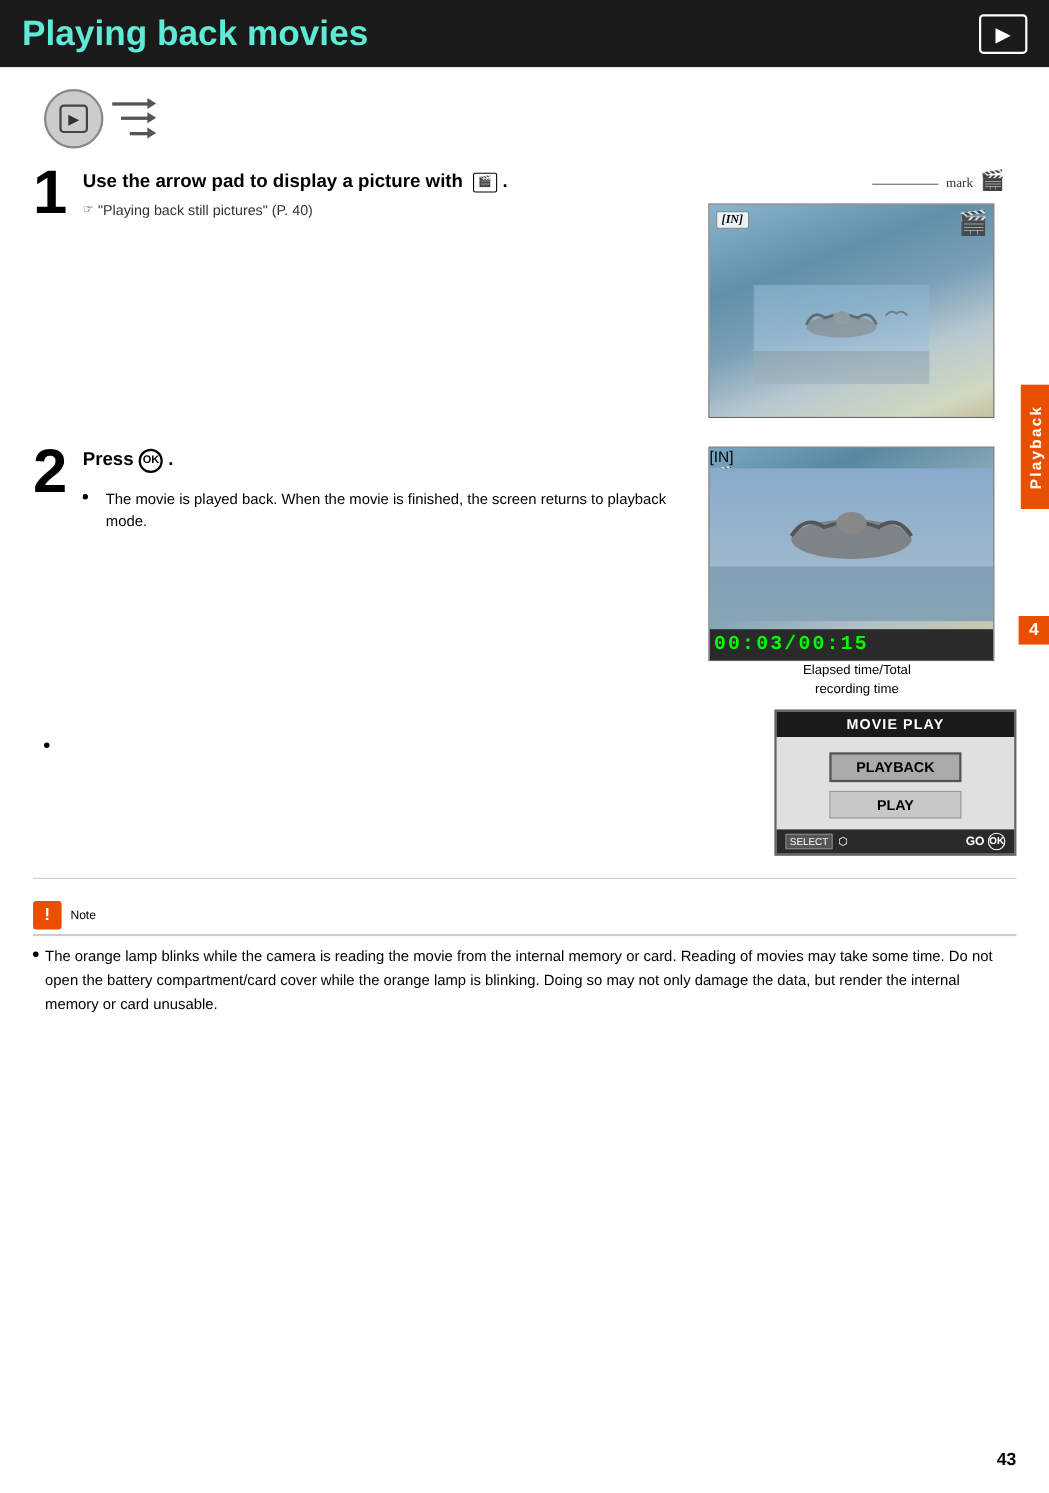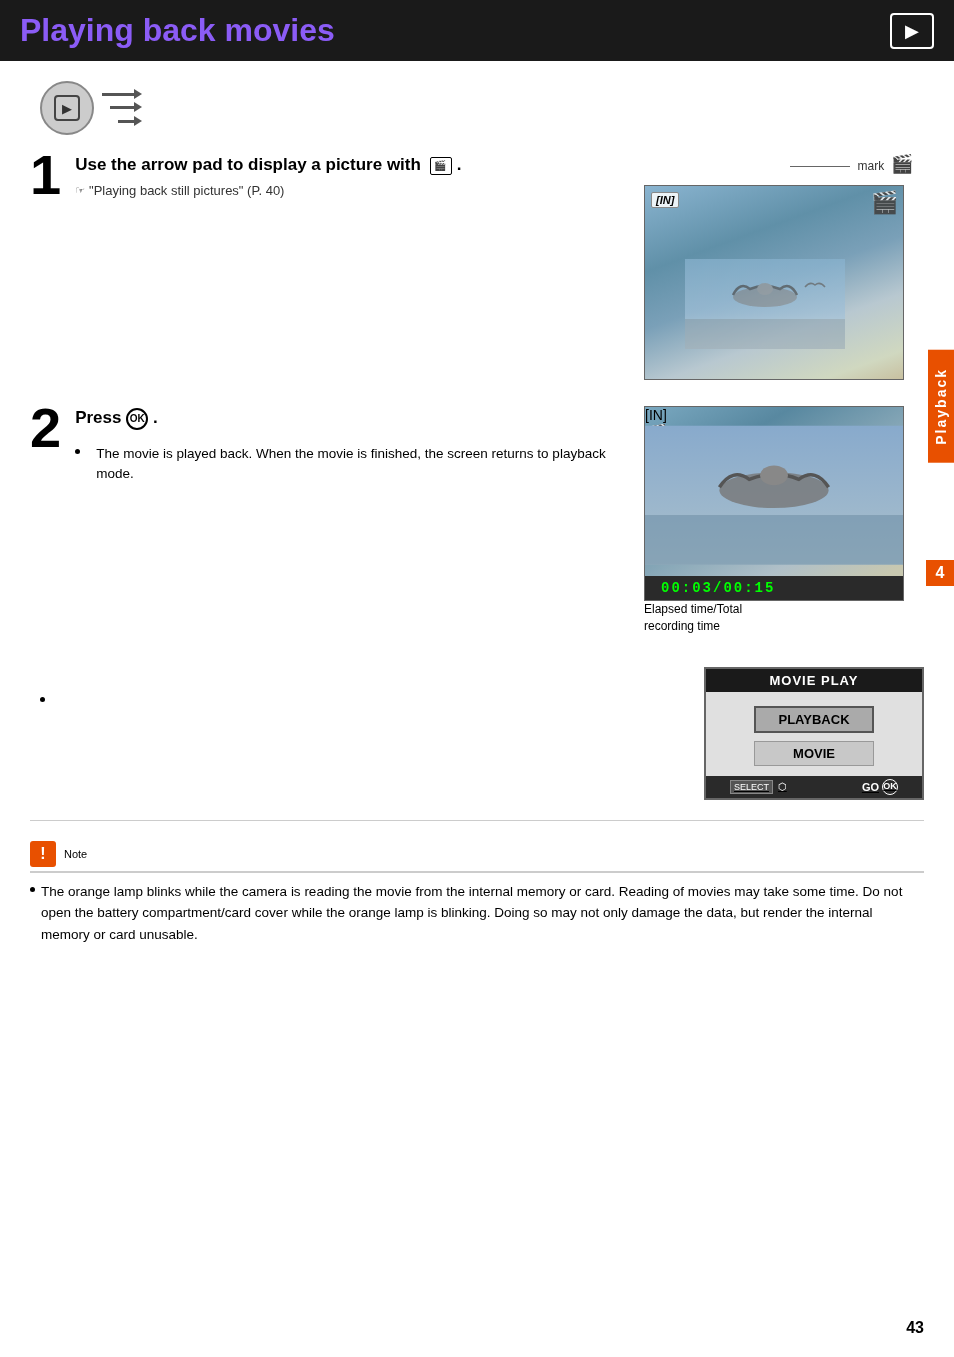--- a/index.html
+++ b/index.html
@@ -20,21 +20,21 @@
       color: #fff;
       padding: 12px 20px;
       display: flex;
       align-items: center;
       justify-content: space-between;
       margin-bottom: 20px;
     }
     .header-title {
       font-size: 32px;
       font-weight: bold;
-      color: #8b5cf6;
+      color: #5eead4;
     }
     .header-icon {
       width: 44px;
       height: 36px;
       border: 2px solid #fff;
       border-radius: 4px;
       display: flex;
       align-items: center;
       justify-content: center;
       color: #fff;
@@ -81,20 +81,21 @@
       display: flex;
       gap: 20px;
       margin-bottom: 20px;
     }
     .left-col {
       flex: 1;
     }
     .right-col {
       width: 280px;
       flex-shrink: 0;
+      font-family: Liberation Serif, serif;
     }
 
     
     .step-number {
       font-size: 56px;
       font-weight: bold;
       line-height: 1;
       color: #000;
       float: left;
       margin-right: 14px;
@@ -183,33 +184,33 @@
 
     
     .timer-overlay {
       position: absolute;
       bottom: 0;
       left: 0;
       right: 0;
       background: #2a2a2a;
       color: #00ff00;
       font-family: 'Courier New', monospace;
-      font-size: 14px;
-      font-weight: bold;
-      padding: 4px 16px;
+      font-size: 18px;
+      font-weight: bold;
+      padding: 4px 4px;
       letter-spacing: 2px;
     }
 
     
     .elapsed-label {
       font-size: 12px;
-      text-align: left;
+      text-align: center;
       line-height: 1.4;
       margin-right: 10px;
-      margin-bottom: 22px;
+      margin-bottom: 0;
     }
 
     
     .bullet-list {
       margin-top: 14px;
     }
     .bullet-item {
       display: flex;
       align-items: flex-start;
       gap: 16px;
@@ -261,22 +262,21 @@
     }
     .menu-option.selected {
       background: #aaa;
       border: 2px solid #555;
     }
     .menu-footer {
       background: #2a2a2a;
       display: flex;
       justify-content: space-between;
       align-items: center;
-      padding: 3px 24px;
-      text-decoration: underline;
+      padding: 3px 8px;
     }
     .menu-footer-left {
       color: #fff;
       font-size: 10px;
       display: flex;
       align-items: center;
       gap: 3px;
     }
     .menu-footer-right {
       color: #fff;
@@ -565,21 +565,21 @@
       <div class="bullet-item cancel-text">
         <div class="bullet-dot" style="margin-top:6px;"></div>
       </div>
     </div>
     <div style="width:280px; flex-shrink:0;">
 
       <div class="movie-play-menu">
         <div class="menu-title-bar">MOVIE PLAY</div>
         <div class="menu-body">
           <div class="menu-option selected">PLAYBACK</div>
-          <div class="menu-option">MOVIE</div>
+          <div class="menu-option">PLAY</div>
         </div>
         <div class="menu-footer">
           <div class="menu-footer-left">
             <span class="select-box">SELECT</span>
             <span style="font-size:10px;color:#fff;margin-left:2px;">⬡</span>
           </div>
           <div class="menu-footer-right">
             <span style="font-size:11px;font-weight:bold;">GO</span>
             <span class="menu-ok-sm">OK</span>
           </div>

